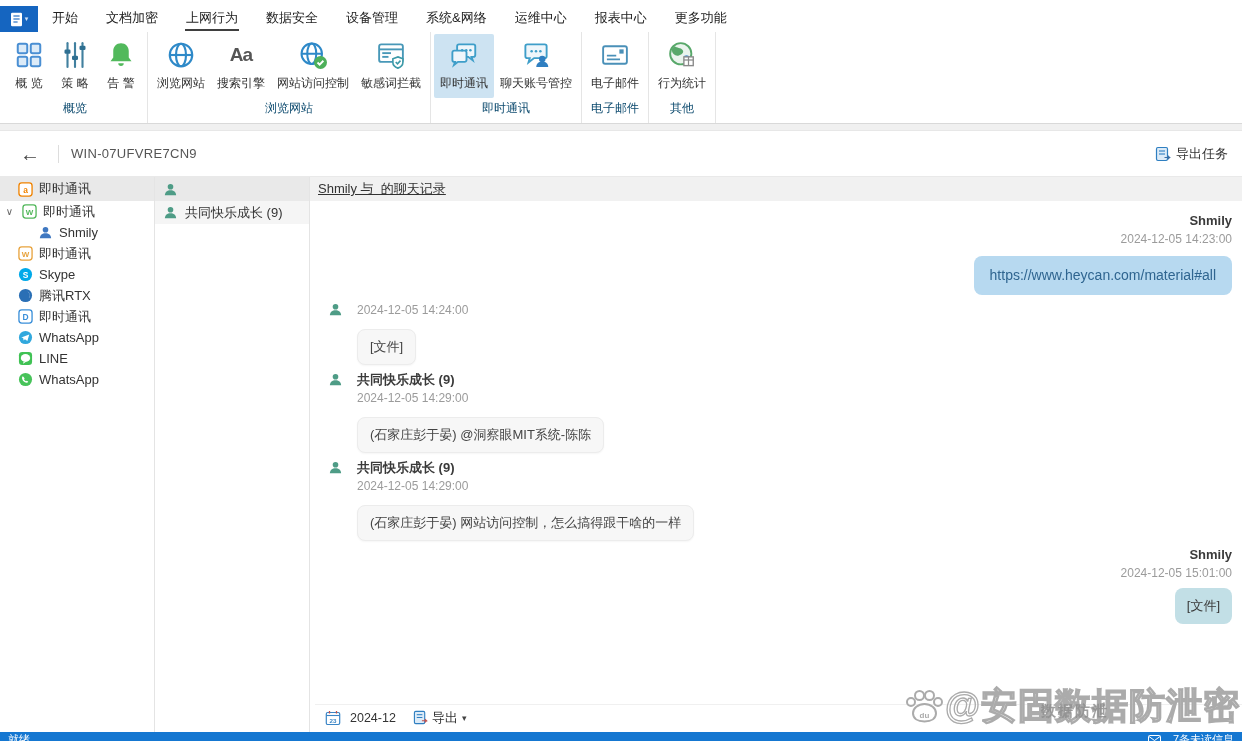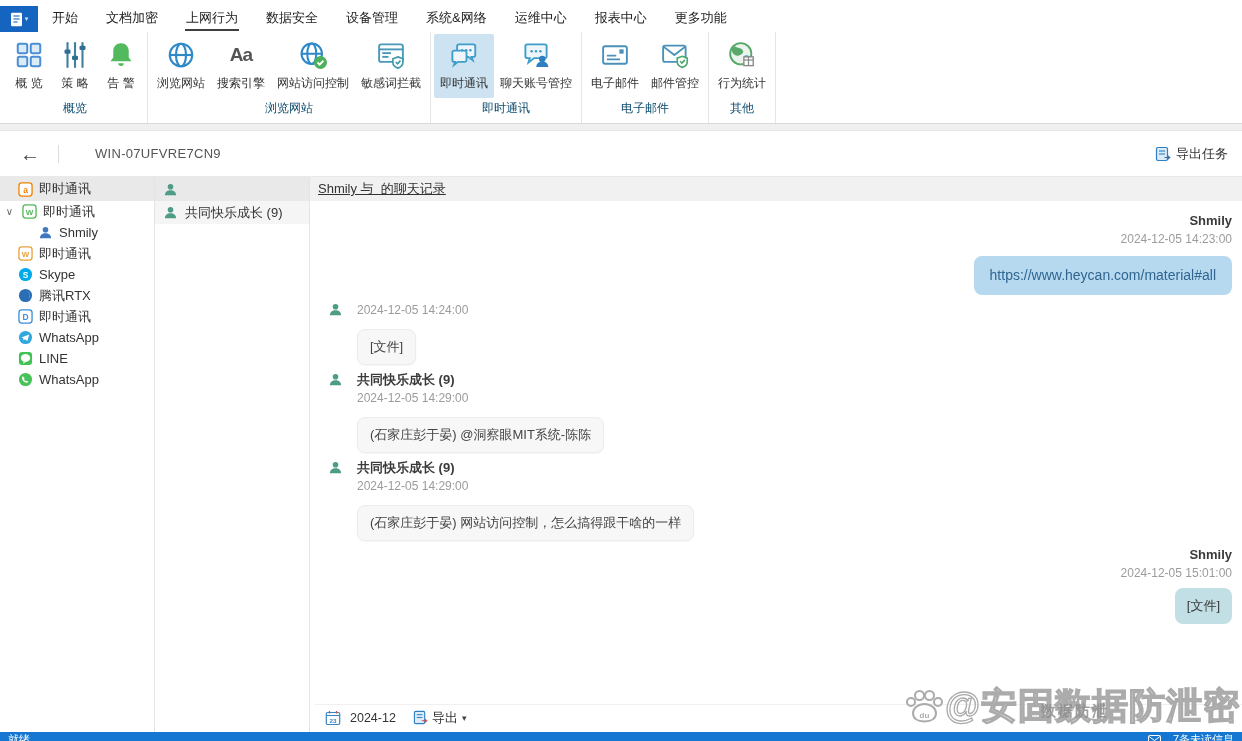--- a/index.html
+++ b/index.html
@@ -25,21 +25,21 @@
   .ricon { width:34px; height:34px; display:flex; align-items:center; justify-content:center; }
   .rlabel { font-size:12px; color:#333; white-space:nowrap; margin-top:3px; }
   .rgroup-label { margin-top:auto; text-align:center; font-size:12px; color:#0c4a6e; padding:0 6px 6px; white-space:nowrap; }
   .aa-glyph { font-size:19px; font-weight:bold; color:#555; letter-spacing:-1px; }
 
   
   .band { height:7px; background:#f0f0f0; border-bottom:1px solid #e7e7e7; flex:none; }
   .toolbar { height:46px; background:#fff; border-bottom:1px solid #e9e9e9; display:flex; align-items:center; padding:0 14px; flex:none; }
   .back-arrow { font-size:20px; color:#444; cursor:pointer; line-height:1; padding:0 6px; }
   .tb-sep { width:1px; height:18px; background:#ddd; margin:0 12px; }
-  .device-name { font-size:13px; color:#555; letter-spacing:.3px;margin-left:24px; }
+  .device-name { font-size:13px; color:#555; letter-spacing:.3px; }
   .export-tasks { margin-left:auto; display:flex; align-items:center; gap:5px; font-size:13px; color:#333; cursor:pointer; }
 
   
   .content { height:555px; display:flex; flex:none; }
   .sidebar { width:155px; border-right:1px solid #e4e4e4; font-size:13px; flex:none; }
   .srow { height:21px; display:flex; align-items:center; gap:6px; padding-left:18px; color:#333; cursor:pointer; white-space:nowrap; }
   .srow.sel { background:#e9e9e9; height:24px; }
   .srow.hascaret { padding-left:3px; }
   .srow.indent { padding-left:38px; }
   .tree-caret { font-size:10px; color:#666; width:13px; text-align:center; }
@@ -263,31 +263,20 @@
         <div class="rbtn">
           <span class="ricon">
               <svg width="30" height="30" viewBox="0 0 24 24">
                 <rect x="2.5" y="5" width="19" height="14" rx="1.6" fill="#fff" stroke="#4a90b8" stroke-width="1.5"></rect>
                 <rect x="15.5" y="7.5" width="3.4" height="3.4" fill="#4a90b8"></rect>
                 <line x1="5.5" y1="12.5" x2="13" y2="12.5" stroke="#4a90b8" stroke-width="1.4"></line>
                 <line x1="5.5" y1="15.5" x2="16" y2="15.5" stroke="#4a90b8" stroke-width="1.4"></line>
               </svg>
             </span>
           <span class="rlabel">电子邮件</span>
-        </div>
-        <div class="rbtn">
-          <span class="ricon">
-              <svg width="30" height="30" viewBox="0 0 24 24">
-                <rect x="2.5" y="4.5" width="18" height="13" rx="1.6" fill="#fff" stroke="#4a90b8" stroke-width="1.5"></rect>
-                <path d="M3 5.5l8.5 6.5L20 5.5" fill="none" stroke="#4a90b8" stroke-width="1.5"></path>
-                <path d="M17.8 13l4 1.5v3c0 2.1-1.8 3.6-4 4.4-2.2-.8-4-2.3-4-4.4v-3z" fill="#fff" stroke="#4aa86c" stroke-width="1.3"></path>
-                <path d="M16.1 17l1.4 1.4 2.4-2.5" fill="none" stroke="#4aa86c" stroke-width="1.3"></path>
-              </svg>
-            </span>
-          <span class="rlabel">邮件管控</span>
         </div>
       </div>
       <div class="rgroup-label">电子邮件</div>
     </div>
 
     <div class="rgroup">
       <div class="rbuttons">
         <div class="rbtn">
           <span class="ricon">
               <svg width="30" height="30" viewBox="0 0 24 24">

